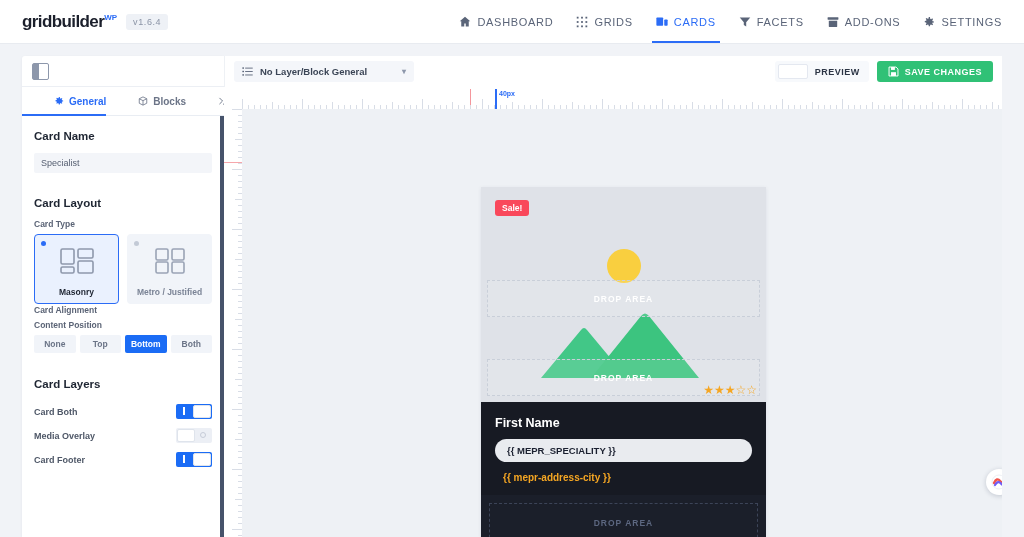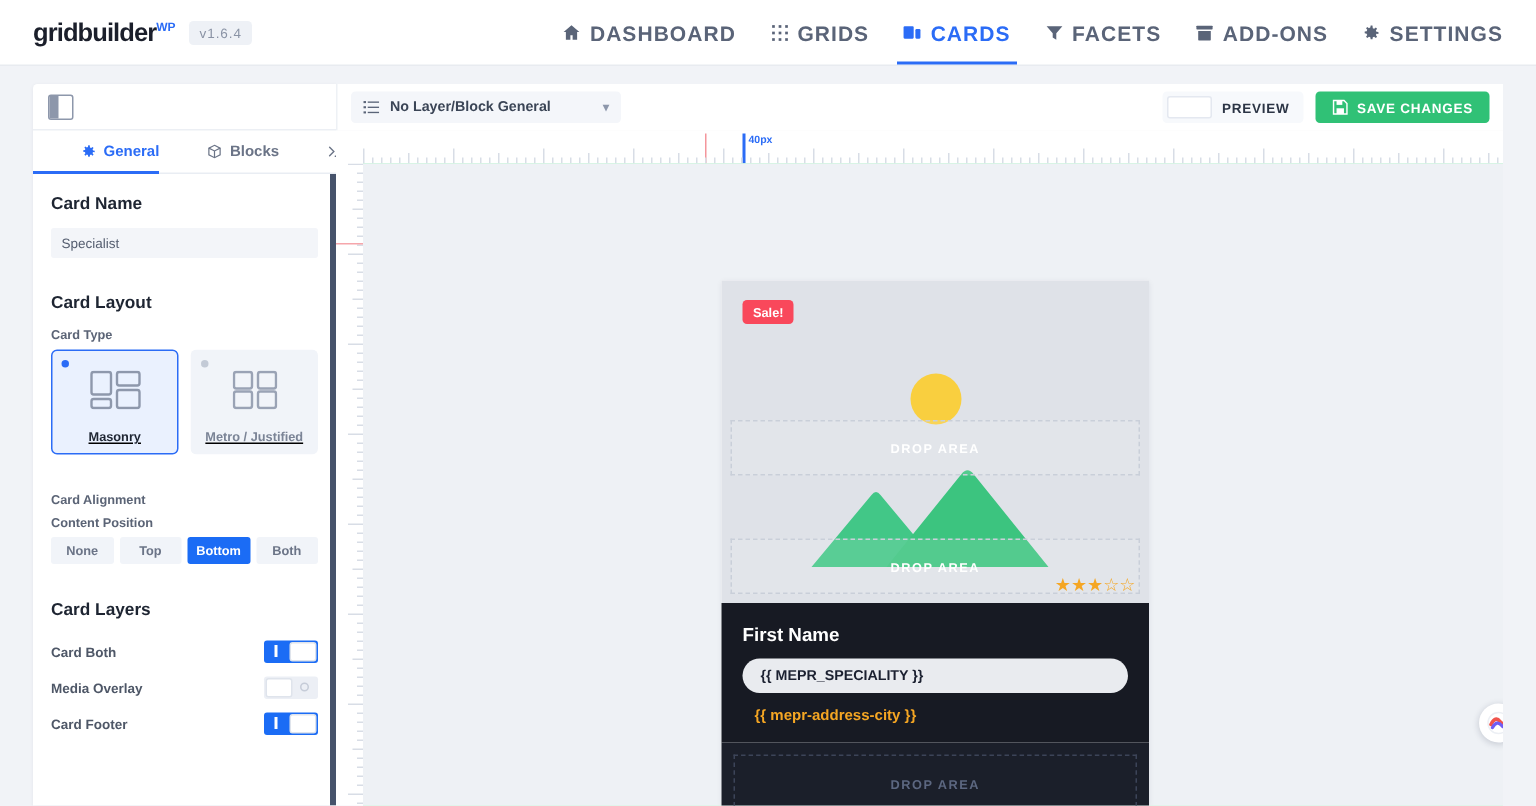--- a/index.html
+++ b/index.html
@@ -28,21 +28,21 @@
     vertical-align: super; letter-spacing: 0;
   }
   .version-badge {
     background: #eef1f6; color: #8a93a5;
     font-size: 9px; padding: 3px 7px; border-radius: 3px;
     letter-spacing: .6px; position: relative; top: -2px;
   }
   .topnav { margin-left: auto; display: flex; align-items: center; gap: 23px; height: 100%; }
   .nav-item {
     display: flex; align-items: center; gap: 6px;
-    font-size: 14px; font-weight: bold; letter-spacing: .7px;
+    font-size: 11px; font-weight: normal; letter-spacing: .7px;
     color: #5a6478; text-transform: uppercase;
     height: 100%; position: relative; cursor: pointer; text-align: right;
   }
   .nav-item.active { color: #2b6cf6; }
   .nav-item.active:after {
     content:''; position: absolute; left: -4px; right: -4px; bottom: 0;
     height: 2px; background: #2b6cf6;
   }
   .nav-ico { width: 12px; height: 12px; display: block; }
   .nav-ico svg { display: block; }
@@ -86,21 +86,21 @@
   .section-title {
     font-size: 11.5px; font-weight: bold; color: #1e2532; margin-bottom: 10px;
   }
   .field-input {
     width: 100%; height: 20px; background: #f3f5f9; border: none; border-radius: 2px;
     font-size: 9px; color: #555e70; padding: 0 7px; line-height: 20px;
     font-family: "Liberation Sans", sans-serif;
   }
   .spacer-24 { height: 24px; }
   .sub-label { font-size: 8.5px; font-weight: bold; color: #5b6476; margin-bottom: 5px; }
-  .cardtype-row { display: flex; gap: 8px; margin-bottom: 25px; text-decoration: underline; }
+  .cardtype-row { display: flex; gap: 8px; margin-bottom: 1px; }
   .cardtype {
     flex: 1; height: 70px; border-radius: 4px; position: relative;
     display: flex; flex-direction: column; align-items: center; justify-content: flex-end;
     padding-bottom: 6px; cursor: pointer;
   }
   .cardtype.selected { border: 1.5px solid #2b6cf6; background: #eaf1fe; }
   .cardtype.unselected { border: 1.5px solid transparent; background: #f1f4f9; }
   .radio-dot {
     position: absolute; top: 6px; left: 6px; width: 5px; height: 5px; border-radius: 50%;
   }
@@ -192,21 +192,21 @@
     position: absolute; top: 2px; height: 20px; width: 1.5px; background: #2b6cf6;
   }
   .guide-label {
     position: absolute; font-size: 7px; color: #2b6cf6; font-weight: bold;
   }
   .guide-red-h {
     position: absolute; left: 0; right: 0; height: 1px; background: #f4969c; opacity: .85;
   }
   .stage {
     position: absolute; top: 22px; left: 18px; right: 0; bottom: 0;
-    background: #86efac;
+    background: #be185d;
   }
   .stage-inner { position: absolute; inset: 0; background: #eef1f5; }
 
   
   .card {
     position: absolute; left: 239px; top: 78px; width: 285px; bottom: 0;
     background: #fff; box-shadow: 0 1px 4px rgba(20,30,60,.08);
   }
   .card-media {
     position: relative; height: 215px; background: #dfe2e8; overflow: hidden;

